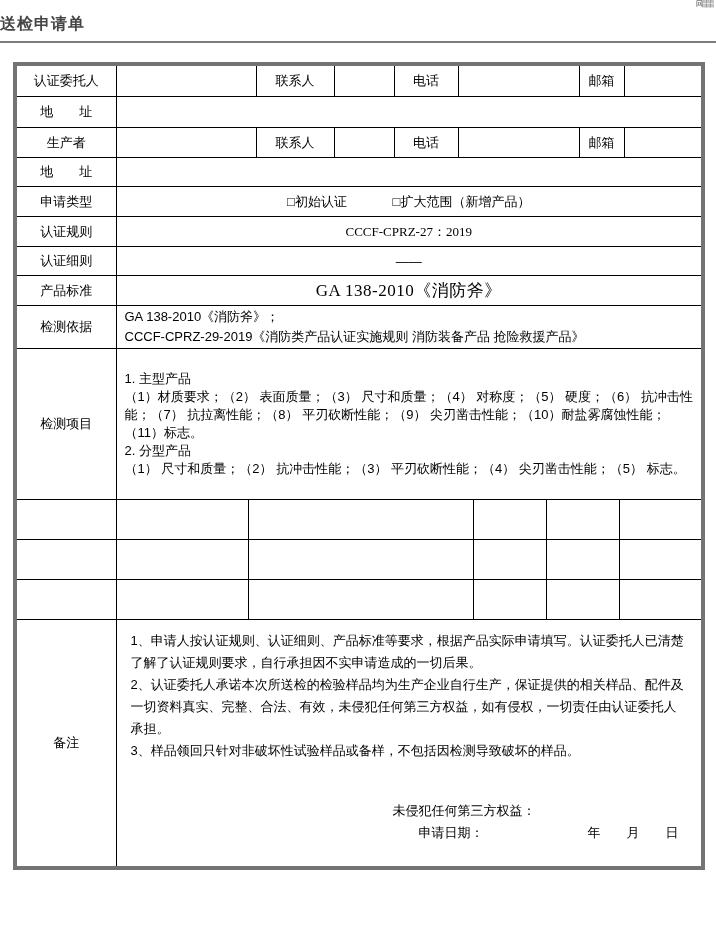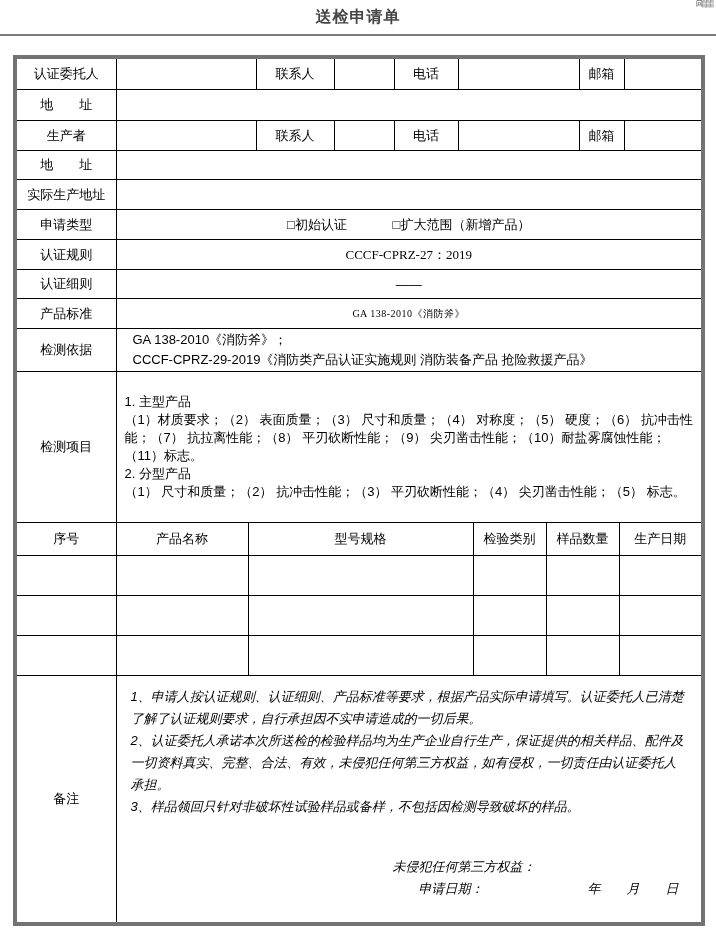--- a/index.html
+++ b/index.html
@@ -5,42 +5,42 @@
   html,body { margin:0; padding:0; }
   body {
     width:716px; height:947px; background:#ffffff; position:relative;
     font-family:"Liberation Sans","DejaVu Sans",sans-serif; color:#000;
   }
   .corner-frag {
     position:absolute; top:0; right:2px; font-size:7px; line-height:7px;
     color:#222; letter-spacing:-1px; overflow:hidden; height:8px;
   }
   .doc-title {
-    text-align:center; padding-top:7px; font-size:16px; font-weight:bold;
+    padding-top:14px; font-size:16px; font-weight:bold;
     letter-spacing:1px; color:#454545;
   }
   .title-rule { height:2px; background:#7d7d7d; margin-top:6px; width:716px; }
 
   table.form {
     border-collapse:collapse; table-layout:fixed;
     width:688px; margin:19px 0 0 13px; border:4px solid #737373;
   }
   td { border:1px solid #000; font-size:13px; vertical-align:middle;
        padding:0 4px; overflow:hidden; }
   .lbl  { text-align:center; padding:0 1px; }
   .ctr  { text-align:center; }
   .serif { font-family:"Liberation Serif","DejaVu Serif",serif; }
-  .std-val { font-size:10px; letter-spacing:0.5px; }
+  .std-val { font-size:17px; letter-spacing:0.5px; }
   .pre  { white-space:pre-wrap; }
-  .basis { line-height:20px; padding:1px 16px; }
+  .basis { line-height:20px; padding:1px 8px; }
   .items { line-height:18px; padding:2px 8px; }
   .opt { display:inline-block; }
   .opt + .opt { margin-left:42px; }
 
-  .remarks-cell { vertical-align:top; padding:10px 12px 10px 14px;font-style:italic; }
+  .remarks-cell { vertical-align:top; padding:10px 12px 10px 14px; }
   .remarks-text { white-space:pre-wrap; line-height:22px; height:170px; }
   .sig-line1 { margin-left:262px; line-height:22px; white-space:nowrap; }
   .sig-line2 { margin-left:288px; line-height:22px; white-space:nowrap; }
 
   tr.h32 td{height:30px} tr.h31 td{height:29px} tr.h30 td{height:28px}
   tr.h42 td{height:40px} tr.h148 td{height:146px} tr.h34 td{height:32px}
   tr.h41 td{height:39px} tr.h228 td{height:226px}
 </style>
 </head>
 <body>
@@ -93,24 +93,20 @@
     <td colspan="2" class="lbl">邮箱</td>
     <td></td>
   </tr>
 
   <tr class="h30">
     <td class="lbl">地　　址</td>
     <td colspan="11"></td>
   </tr>
 
 
-  <tr class="h31">
-    <td class="lbl">实际生产地址</td>
-    <td colspan="11"></td>
-  </tr>
 
   <tr class="h31">
     <td class="lbl">申请类型</td>
     <td colspan="11" class="ctr">
       <span class="opt">□初始认证</span>
       <span class="opt">□扩大范围（新增产品）</span>
     </td>
   </tr>
 
   <tr class="h31">
@@ -135,28 +131,20 @@
   </tr>
 
   <tr class="h148">
     <td class="lbl">检测项目</td>
     <td colspan="11" class="pre items">1. 主型产品
 （1）材质要求；（2） 表面质量；（3） 尺寸和质量；（4） 对称度；（5） 硬度；（6） 抗冲击性能；（7） 抗拉离性能；（8） 平刃砍断性能；（9） 尖刃凿击性能；（10）耐盐雾腐蚀性能；（11）标志。
 2. 分型产品
 （1） 尺寸和质量；（2） 抗冲击性能；（3） 平刃砍断性能；（4） 尖刃凿击性能；（5） 标志。</td>
   </tr>
 
-  <tr class="h34">
-    <td class="lbl">序号</td>
-    <td class="lbl">产品名称</td>
-    <td colspan="5" class="lbl">型号规格</td>
-    <td class="lbl">检验类别</td>
-    <td colspan="2" class="lbl">样品数量</td>
-    <td colspan="2" class="lbl">生产日期</td>
-  </tr>
 
   <tr class="h41">
     <td></td>
     <td></td>
     <td colspan="5"></td>
     <td></td>
     <td colspan="2"></td>
     <td colspan="2"></td>
   </tr>
 

